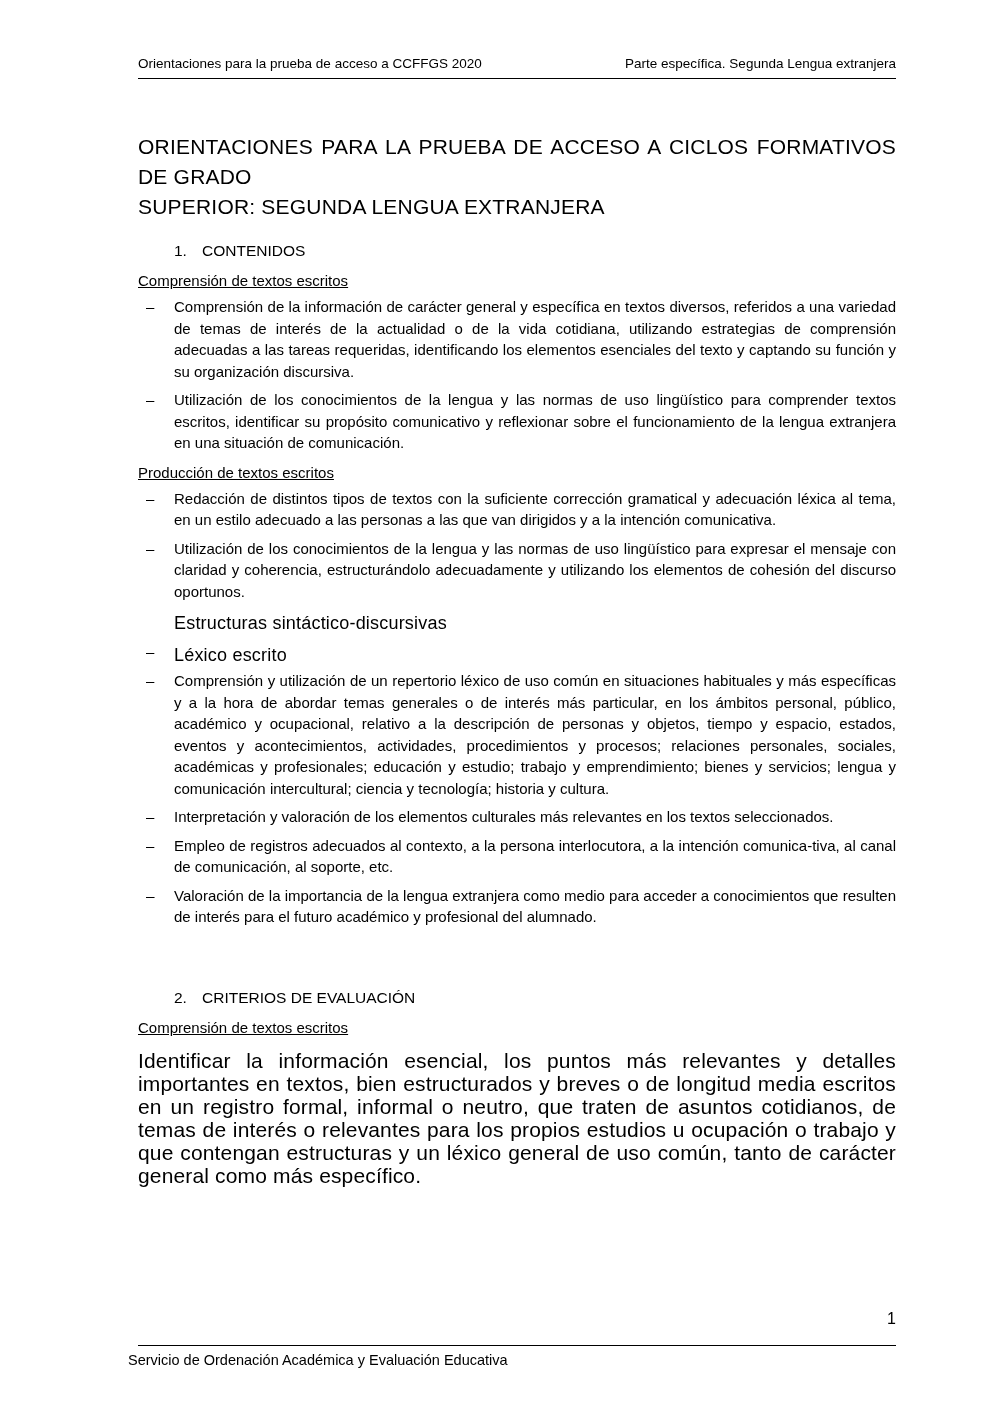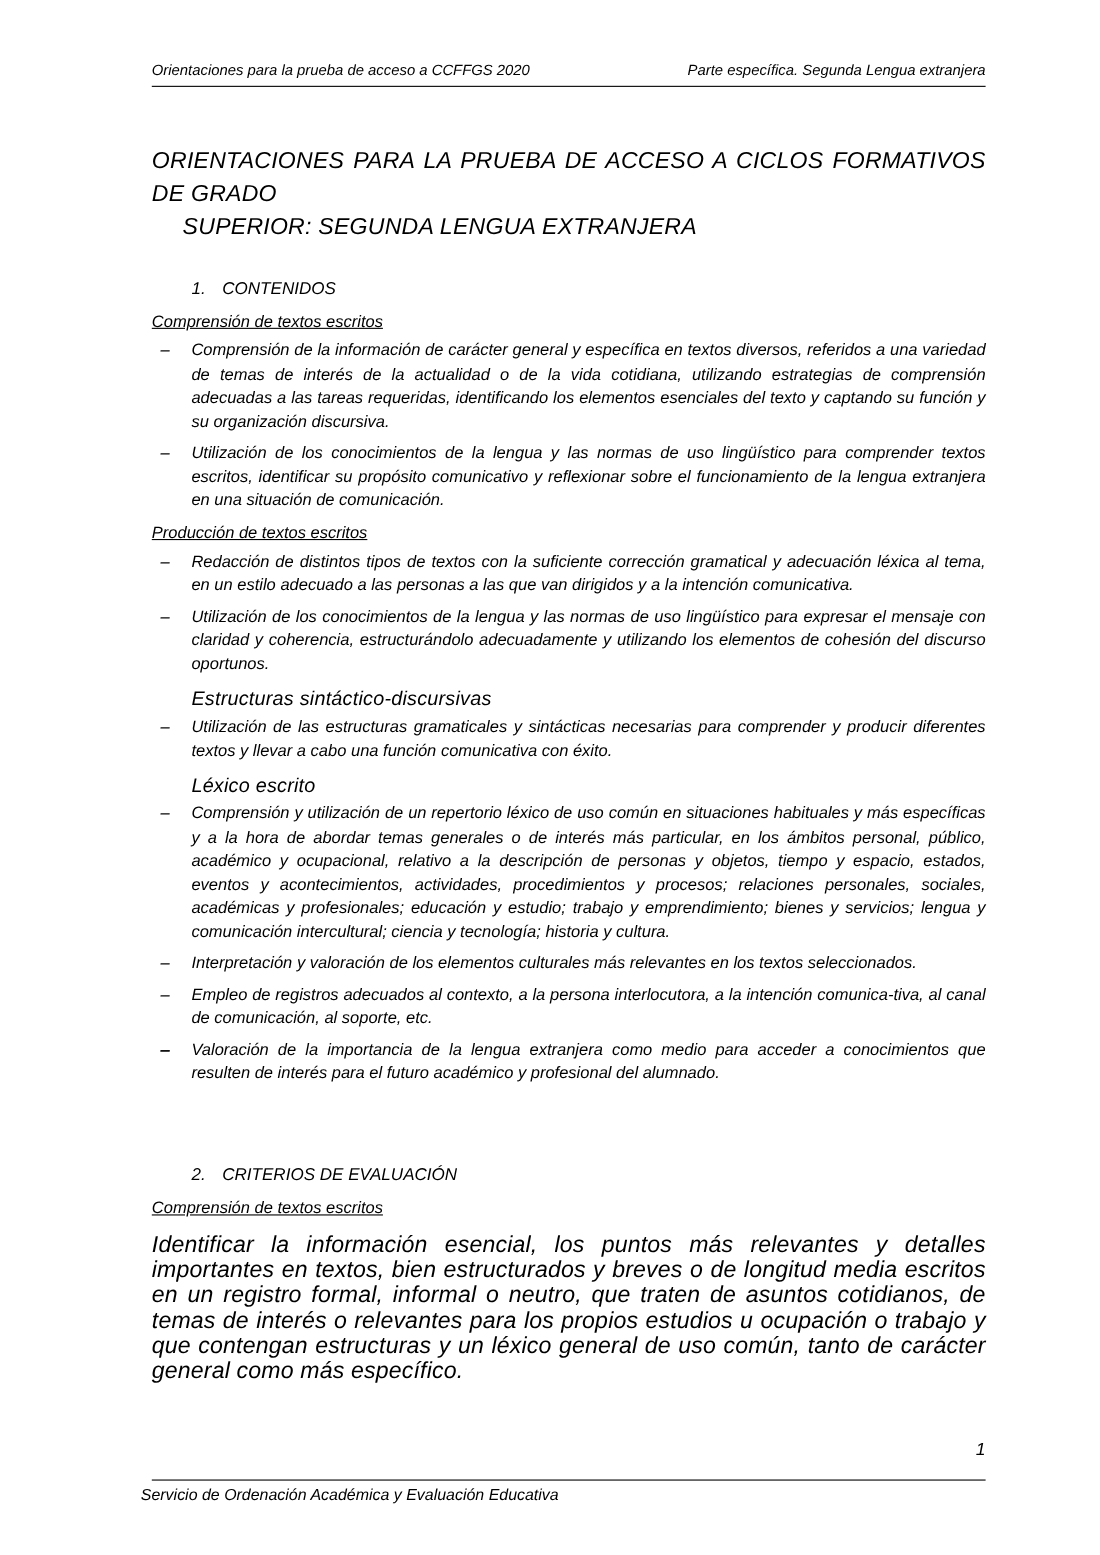--- a/index.html
+++ b/index.html
@@ -13,21 +13,20 @@
     font-family: "Liberation Sans", sans-serif;
     color: #000000;
     position: relative;
   }
   .page {
     position: relative;
     width: 1000px;
     height: 1414px;
     box-sizing: border-box;
     padding: 0;
-    font-style: italic;
   }
   
   .header {
     position: absolute;
     top: 56px;
     left: 138px;
     width: 758px;
     display: flex;
     justify-content: space-between;
     align-items: flex-end;
@@ -51,24 +50,24 @@
     left: 138px;
     width: 758px;
   }
   .doc-title {
     font-size: 21px;
     line-height: 30px;
     text-align: justify;
     text-justify: inter-word;
     letter-spacing: 0.2px;
   }
-  .doc-title .line2 { display: block; margin-left: 28px; }
+  .doc-title .line2 { display: block; }
 
   .section-number {
-    margin-top: 30px;
+    margin-top: 18px;
     margin-bottom: 6px;
     font-size: 15.5px;
     line-height: 22px;
     padding-left: 36px;
   }
   .section-number .num { display: inline-block; width: 28px; }
 
   .subhead {
     font-size: 15px;
     line-height: 22px;
@@ -172,21 +171,21 @@
     <div class="subhead">Producción de textos escritos</div>
 
     <ul class="bullets">
       <li><span class="dash">–</span><span>Redacción de distintos tipos de textos con la suficiente corrección gramatical y adecuación léxica al tema, en un estilo adecuado a las personas a las que van dirigidos y a la intención comunicativa.</span></li>
       <li><span class="dash">–</span><span>Utilización de los conocimientos de la lengua y las normas de uso lingüístico para expresar el mensaje con claridad y coherencia, estructurándolo adecuadamente y utilizando los elementos de cohesión del discurso oportunos.</span></li>
     </ul>
 
     <div class="subhead-plain">Estructuras sintáctico-discursivas</div>
 
     <ul class="bullets">
-      <li><span class="dash">–</span><span>Utilización de las estructuras gramaticales y sintácticas necesarias para comprender y  producir diferentes textos  y llevar a cabo una función comunicativa con éxito.</span></li>
+      <li><span class="dash">–</span></li>
     </ul>
 
     <div class="subhead-plain">Léxico escrito</div>
 
     <ul class="bullets">
       <li><span class="dash">–</span><span>Comprensión y utilización de un repertorio léxico de uso común en situaciones habituales y más específicas y a la hora de abordar temas generales o de interés más particular, en los ámbitos personal, público, académico y ocupacional, relativo a la descripción de personas y objetos, tiempo y espacio, estados, eventos y acontecimientos, actividades, procedimientos y procesos; relaciones personales, sociales, académicas y profesionales; educación y estudio; trabajo y emprendimiento; bienes y servicios; lengua y comunicación intercultural; ciencia y tecnología; historia y cultura.</span></li>
     </ul>
 
 
     <ul class="bullets">

